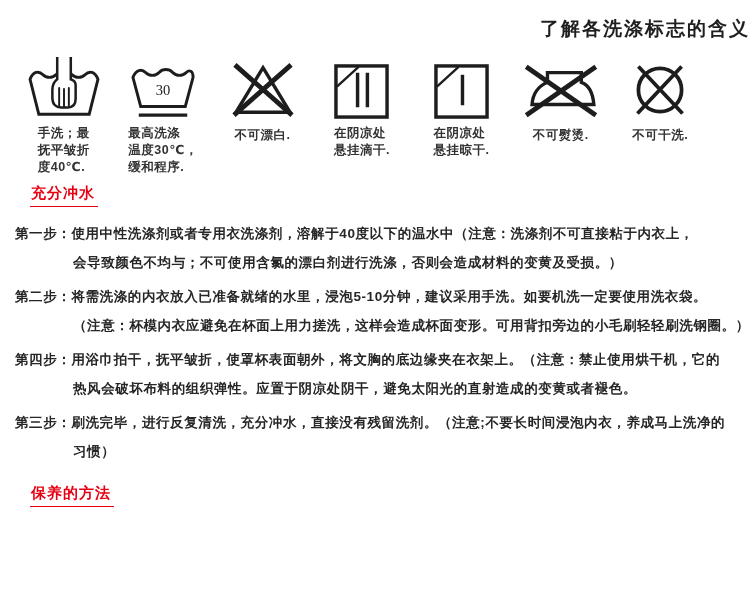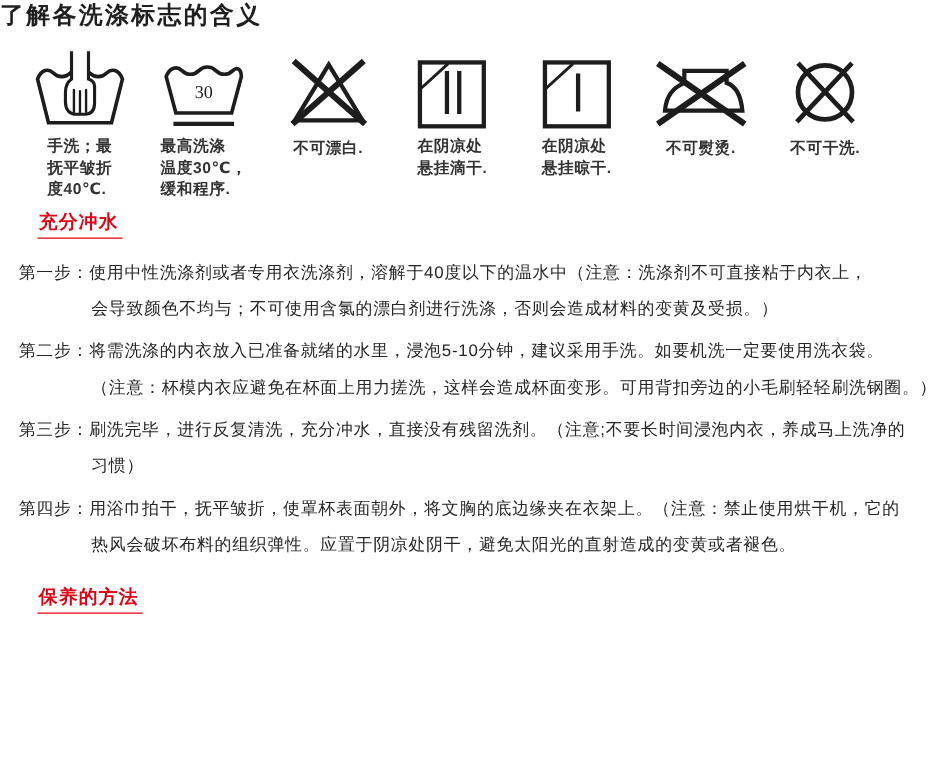--- a/index.html
+++ b/index.html
@@ -5,21 +5,22 @@
   html, body { margin: 0; padding: 0; }
   body {
     width: 750px; height: 608px; overflow: hidden;
     background: #ffffff;
     font-family: "Liberation Sans", "DejaVu Sans", sans-serif;
     color: #262626;
   }
   .page { width: 750px; height: 608px; position: relative; }
 
   .title {
-    text-align: left;
+    padding-top: 16px;
+    text-align: right;
     font-size: 19px;
     font-weight: bold;
     letter-spacing: 2px;
     color: #1f1f1f;
     line-height: 26px;
   }
 
   .symbols-row {
     margin-top: 12px;
     display: flex;
@@ -56,21 +57,21 @@
     font-weight: bold;
     letter-spacing: 1px;
     border-bottom: 1px solid #e60012;
     padding: 0 3px 3px 1px;
   }
   .section-heading.care { margin-top: 18px; }
 
   .steps { margin-top: 12px; }
   .step {
     font-size: 13.5px;
-    font-weight: normal;
+    font-weight: bold;
     line-height: 29px;
     letter-spacing: 0.6px;
     white-space: pre-line;
     padding-left: 73px;
     text-indent: -58px;
     margin-bottom: 5px;
     color: #262626;
   }
 
   .care-paragraph {
@@ -184,24 +185,24 @@
 
   <div class="section-heading">
     <span class="heading-text">充分冲水</span>
   </div>
 
   <div class="steps">
     <div class="step">第一步：使用中性洗涤剂或者专用衣洗涤剂，溶解于40度以下的温水中（注意：洗涤剂不可直接粘于内衣上，
 会导致颜色不均与；不可使用含氯的漂白剂进行洗涤，否则会造成材料的变黄及受损。）</div>
     <div class="step">第二步：将需洗涤的内衣放入已准备就绪的水里，浸泡5-10分钟，建议采用手洗。如要机洗一定要使用洗衣袋。
 （注意：杯模内衣应避免在杯面上用力搓洗，这样会造成杯面变形。可用背扣旁边的小毛刷轻轻刷洗钢圈。）</div>
+    <div class="step">第四步：用浴巾拍干，抚平皱折，使罩杯表面朝外，将文胸的底边缘夹在衣架上。（注意：禁止使用烘干机，它的
+热风会破坏布料的组织弹性。应置于阴凉处阴干，避免太阳光的直射造成的变黄或者褪色。</div>
     <div class="step">第三步：刷洗完毕，进行反复清洗，充分冲水，直接没有残留洗剂。（注意;不要长时间浸泡内衣，养成马上洗净的
 习惯）</div>
-    <div class="step">第四步：用浴巾拍干，抚平皱折，使罩杯表面朝外，将文胸的底边缘夹在衣架上。（注意：禁止使用烘干机，它的
-热风会破坏布料的组织弹性。应置于阴凉处阴干，避免太阳光的直射造成的变黄或者褪色。</div>
   </div>
 
   <div class="section-heading care">
     <span class="heading-text">保养的方法</span>
   </div>
 
 
 </div>
 
 </body></html>

